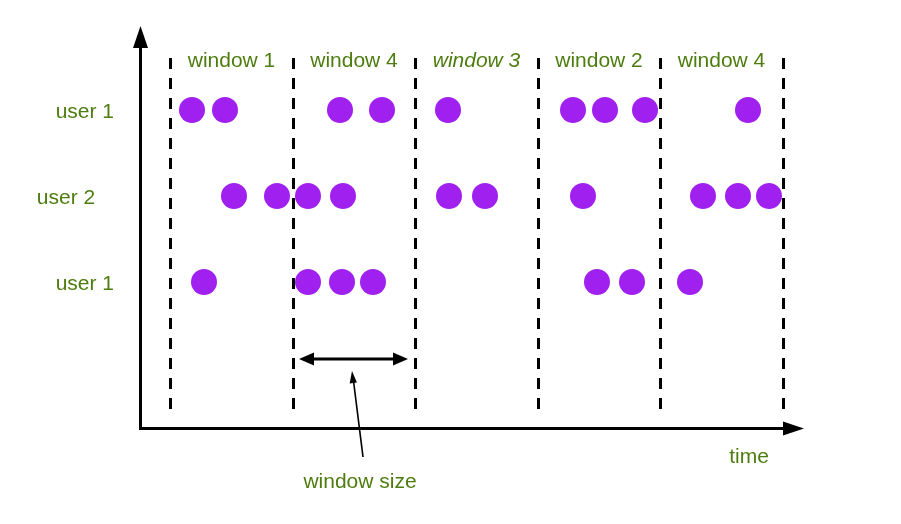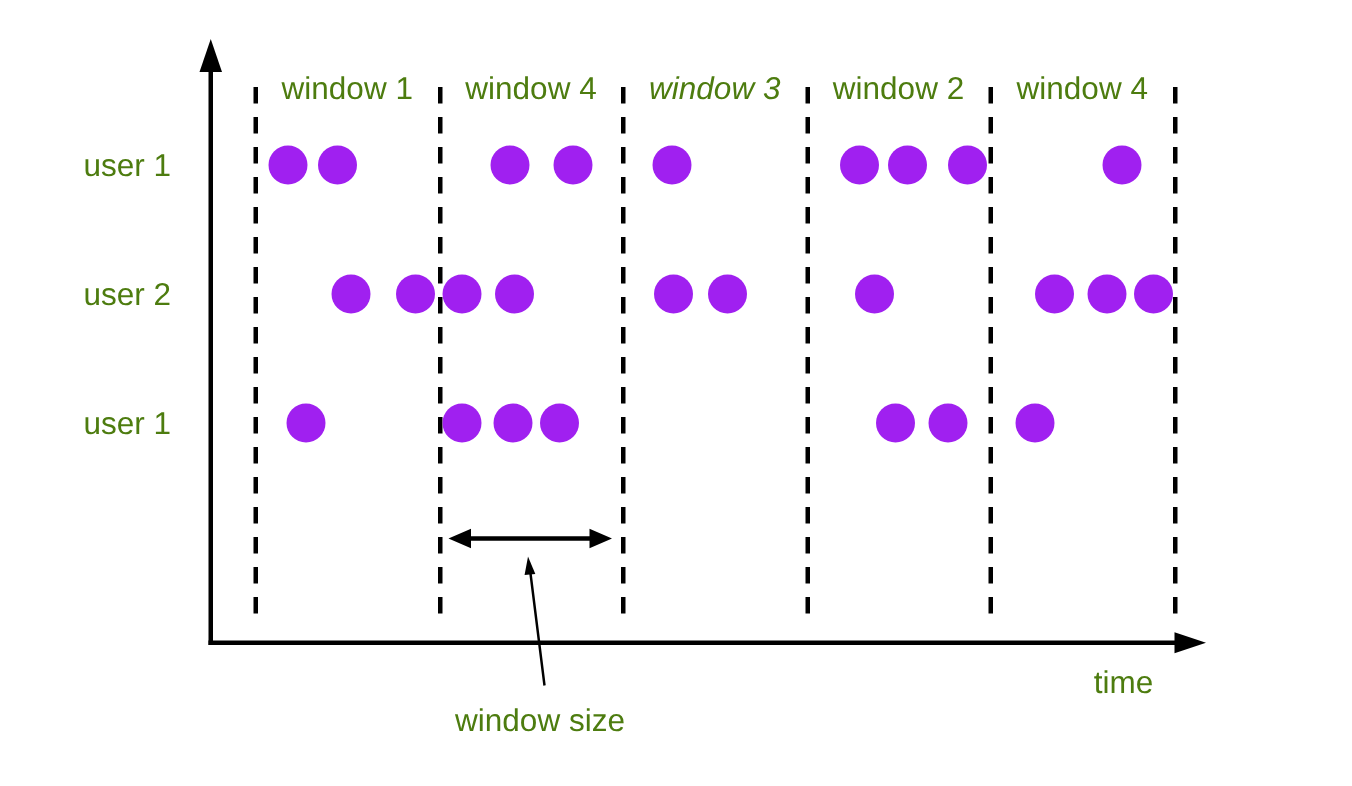--- a/index.html
+++ b/index.html
@@ -110,21 +110,21 @@
         <circle cx="342" cy="282" r="13" fill="#A020F0"></circle>
         <circle cx="373" cy="282" r="13" fill="#A020F0"></circle>
         <circle cx="597" cy="282" r="13" fill="#A020F0"></circle>
         <circle cx="632" cy="282" r="13" fill="#A020F0"></circle>
         <circle cx="690" cy="282" r="13" fill="#A020F0"></circle>
       </g>
   </svg>
 
   <div id="user-labels">
       <div class="label user-label" style="left: 18px; top: 99px;">user 1</div>
-      <div class="label user-label" style="left: 18px; top: 185px;">user 2</div>
+      <div class="label user-label" style="left: 18px; top: 185px; text-align: center;">user 2</div>
       <div class="label user-label" style="left: 18px; top: 271px;">user 1</div>
     </div>
   <div id="window-labels">
       <div class="label window-label" style="left: 169.5px; top: 48px;">window 1</div>
       <div class="label window-label" style="left: 292px; top: 48px;">window 4</div>
       <div class="label window-label" style="left: 414.5px; top: 48px; font-style: italic;">window 3</div>
       <div class="label window-label" style="left: 537px; top: 48px;">window 2</div>
       <div class="label window-label" style="left: 659.5px; top: 48px;">window 4</div>
     </div>
 

